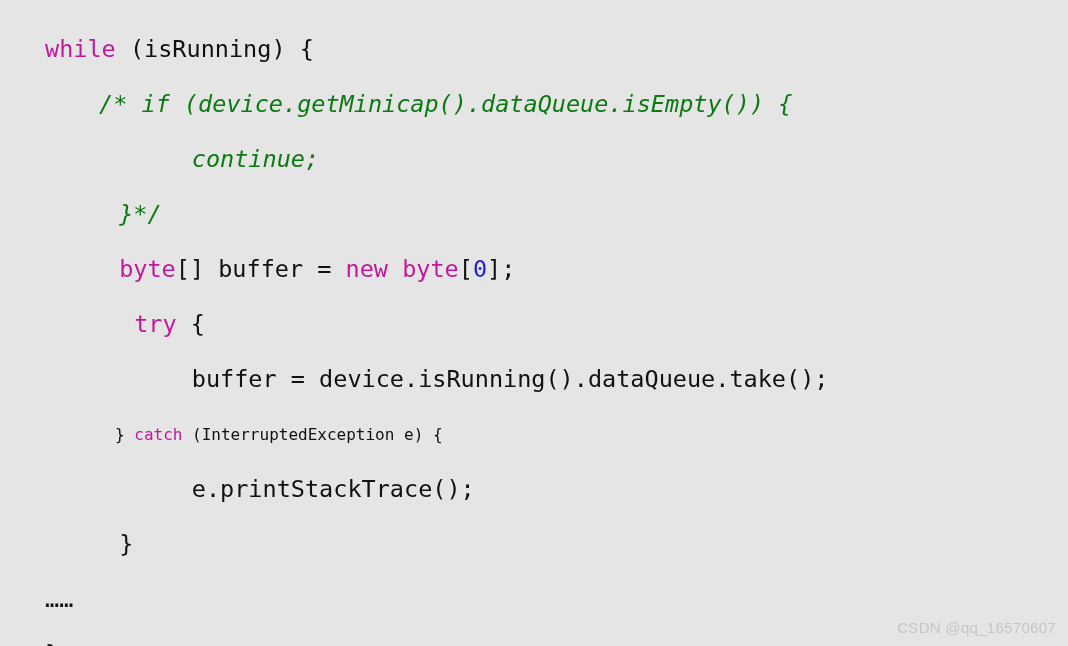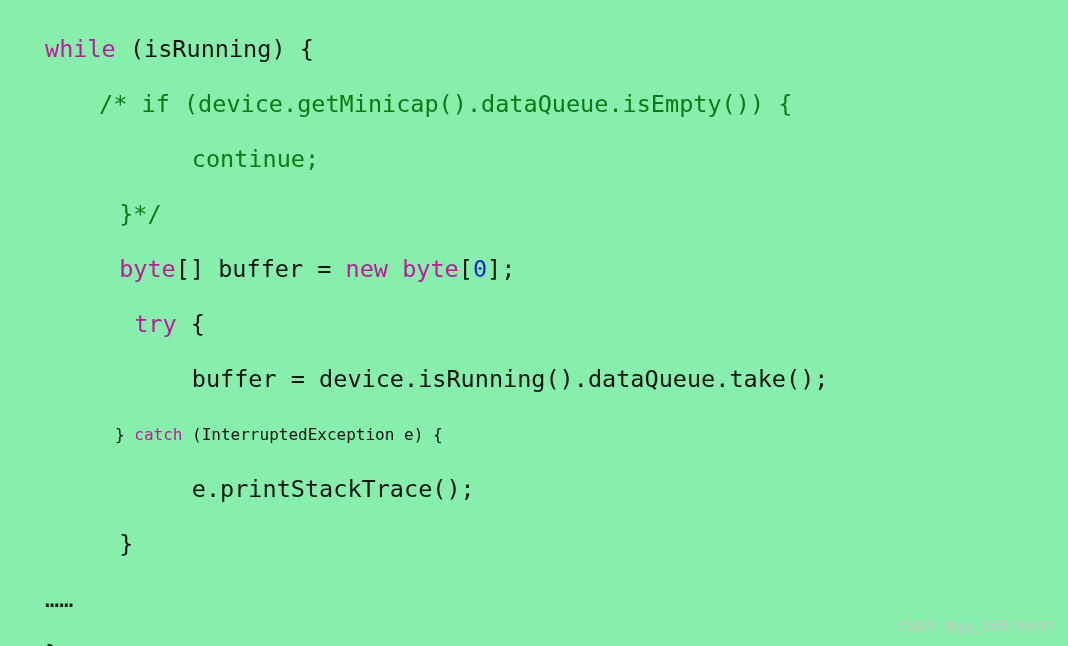--- a/index.html
+++ b/index.html
@@ -30,40 +30,40 @@
     line-height: 55px;
     white-space: pre;
     letter-spacing: 0px;
     font-family: "DejaVu Sans Mono", "Liberation Mono", monospace;
   }
   .tok {
     white-space: pre;
     font-family: "DejaVu Sans Mono", "Liberation Mono", monospace;
   }
   .tok-keyword { color: #c0199b; }
-  .tok-comment { color: #0c7a12; }
+  .tok-comment { color: #0c7a12; font-style: italic; }
   .tok-plain   { color: #111111; }
   .tok-number  { color: #2222cc; }
   .tok-punct   { color: #111111; }
 
   #watermark {
     position: absolute;
     right: 12px;
     bottom: 10px;
-    font-family: Liberation Mono, monospace;
+    font-family: Liberation Sans, sans-serif;
     font-size: 15px;
     color: #c6c6c6;
     letter-spacing: 0.3px;
     white-space: pre;
   }
 </style>
 </head>
 <body>
 
-<div id="code-block" style="background: #86efac;">
+<div id="code-block" style="background: #e5e5e5;">
     <div class="code-line" style="top: 22px; font-size: 23.5px; padding-left: 45px; box-sizing: border-box;"><span class="tok tok-keyword" style="color: rgb(192, 25, 155);">while</span><span class="tok tok-plain" style="color: rgb(17, 17, 17);"> (isRunning) {</span></div>
     <div class="code-line" style="top: 77px; font-size: 23.5px; padding-left: 99.075px; box-sizing: border-box;"><span class="tok tok-comment" style="color: rgb(12, 122, 18);">/* if (device.getMinicap().dataQueue.isEmpty()) {</span></div>
     <div class="code-line" style="top: 132px; font-size: 23.5px; padding-left: 191.775px; box-sizing: border-box;"><span class="tok tok-comment" style="color: rgb(12, 122, 18);">continue;</span></div>
     <div class="code-line" style="top: 187px; font-size: 23.5px; padding-left: 119.16px; box-sizing: border-box;"><span class="tok tok-comment" style="color: rgb(12, 122, 18);">}*/</span></div>
     <div class="code-line" style="top: 242px; font-size: 23.5px; padding-left: 119.16px; box-sizing: border-box;"><span class="tok tok-keyword" style="color: rgb(192, 25, 155);">byte</span><span class="tok tok-plain" style="color: rgb(17, 17, 17);">[] buffer = </span><span class="tok tok-keyword" style="color: rgb(192, 25, 155);">new</span><span class="tok tok-plain" style="color: rgb(17, 17, 17);"> </span><span class="tok tok-keyword" style="color: rgb(192, 25, 155);">byte</span><span class="tok tok-punct">[</span><span class="tok tok-number" style="color: rgb(34, 34, 204);">0</span><span class="tok tok-punct">];</span></div>
     <div class="code-line" style="top: 297px; font-size: 23.5px; padding-left: 119.16px; box-sizing: border-box;"><span class="tok tok-keyword" style="color: rgb(192, 25, 155); margin-left: 15px;">try</span><span class="tok tok-plain" style="color: rgb(17, 17, 17);"> {</span></div>
     <div class="code-line" style="top: 352px; font-size: 23.5px; padding-left: 191.775px; box-sizing: border-box;"><span class="tok tok-plain" style="color: rgb(17, 17, 17);">buffer = device.isRunning().dataQueue.take();</span></div>
     <div class="code-line" style="top: 407px; font-size: 16px; padding-left: 115px; box-sizing: border-box;"><span class="tok tok-plain" style="color: rgb(17, 17, 17);">} </span><span class="tok tok-keyword" style="color: rgb(192, 25, 155);">catch</span><span class="tok tok-plain" style="color: rgb(17, 17, 17);"> (InterruptedException e) {</span></div>
     <div class="code-line" style="top: 462px; font-size: 23.5px; padding-left: 191.775px; box-sizing: border-box;"><span class="tok tok-plain" style="color: rgb(17, 17, 17);">e.printStackTrace();</span></div>
     <div class="code-line" style="top: 517px; font-size: 23.5px; padding-left: 119.16px; box-sizing: border-box;"><span class="tok tok-plain" style="color: rgb(17, 17, 17);">}</span></div>

